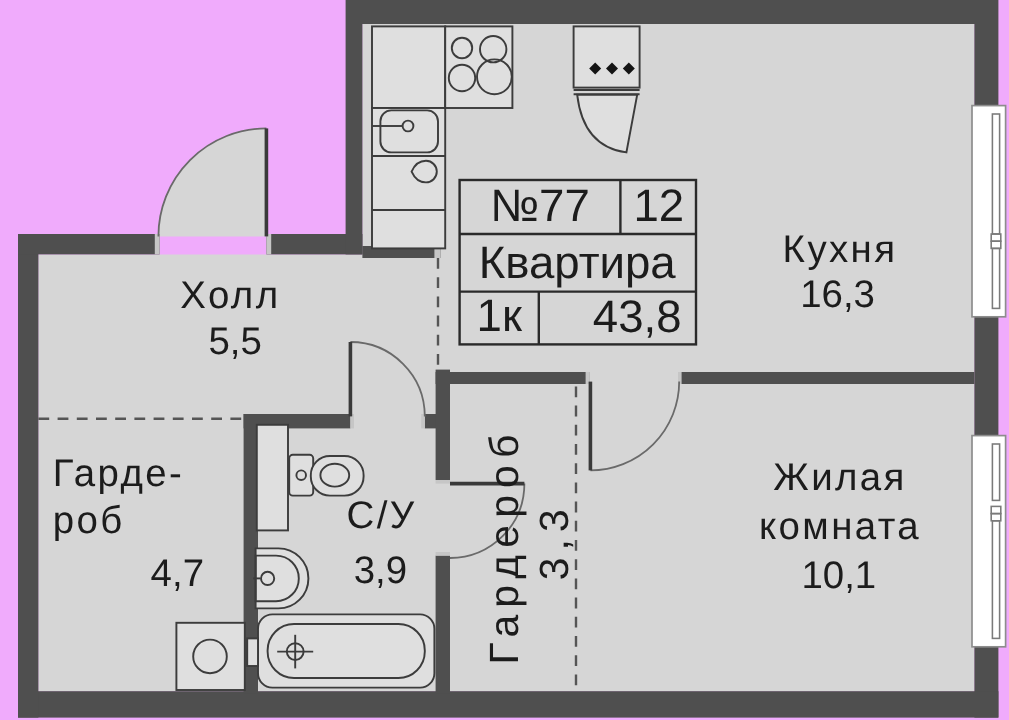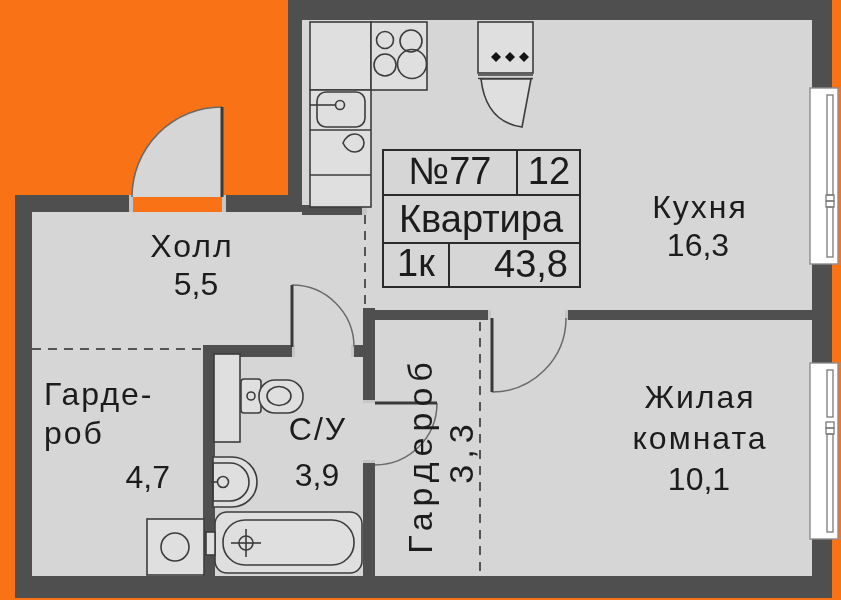--- a/index.html
+++ b/index.html
@@ -1,16 +1,16 @@
 <!DOCTYPE html>
 <html><head>
 <meta charset="utf-8">
 <style>
   html,body{margin:0;padding:0;background:#ffffff;}
-  #stage{position:relative;width:841px;height:600px;background:#f97316;overflow:hidden;}
+  #stage{position:relative;width:841px;height:600px;background:#f0abfc;overflow:hidden;}
   svg{display:block;}
   .floor{fill:var(--floor);}
   .wall{fill:var(--wall);}
   .cap{fill:#c6c6c6;}
   .thin{stroke:var(--outline);stroke-width:1.6;fill:none;}
   .fix{stroke:var(--outline);stroke-width:1.6;fill:var(--fixture);}
   .leaf{stroke:#3a3a3a;stroke-width:3;fill:none;}
   .arc{stroke:#6a6a6a;stroke-width:1.5;fill:none;}
   .dash{stroke:#555;stroke-width:2;stroke-dasharray:9 7;fill:none;}
   .tb{stroke:#2a2a2a;stroke-width:2;fill:none;}

